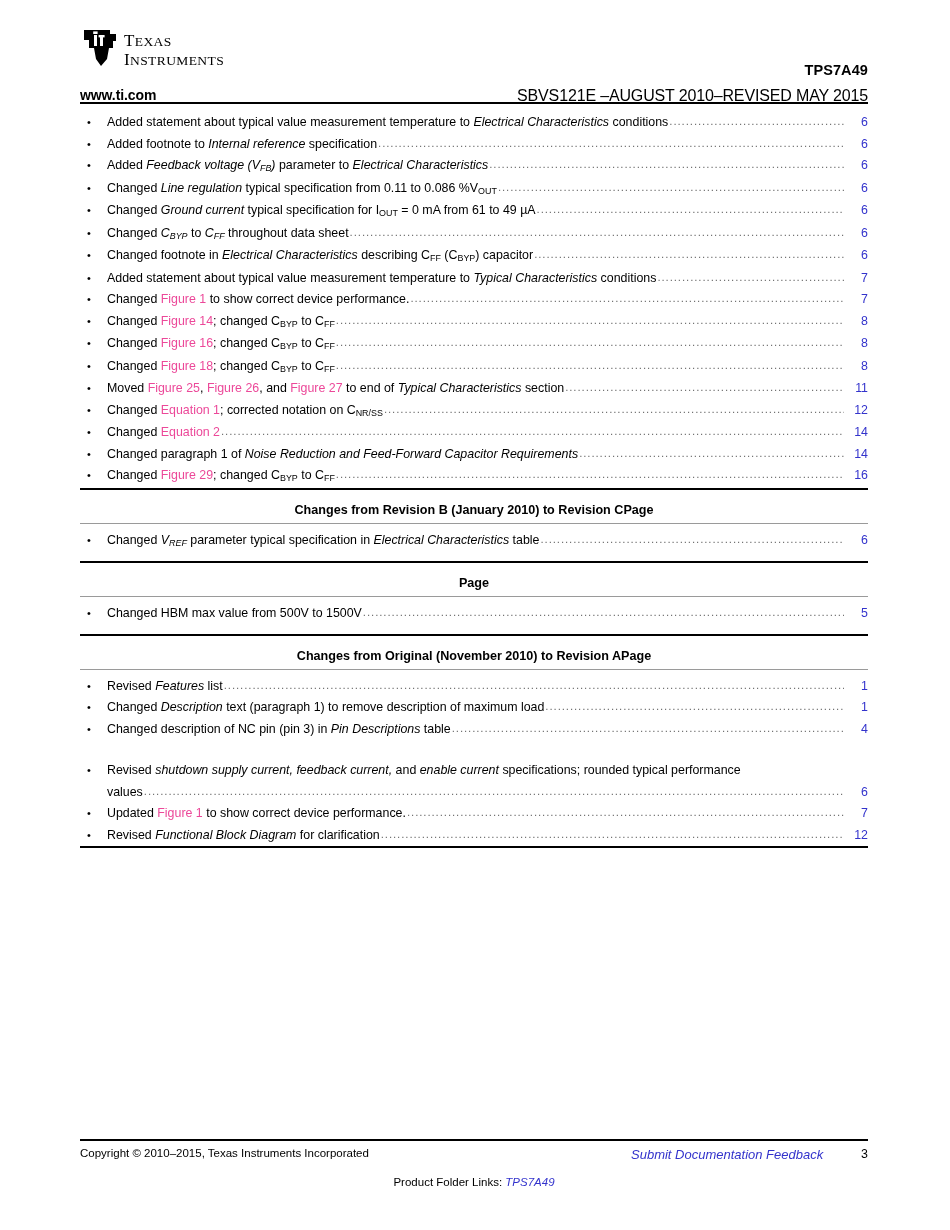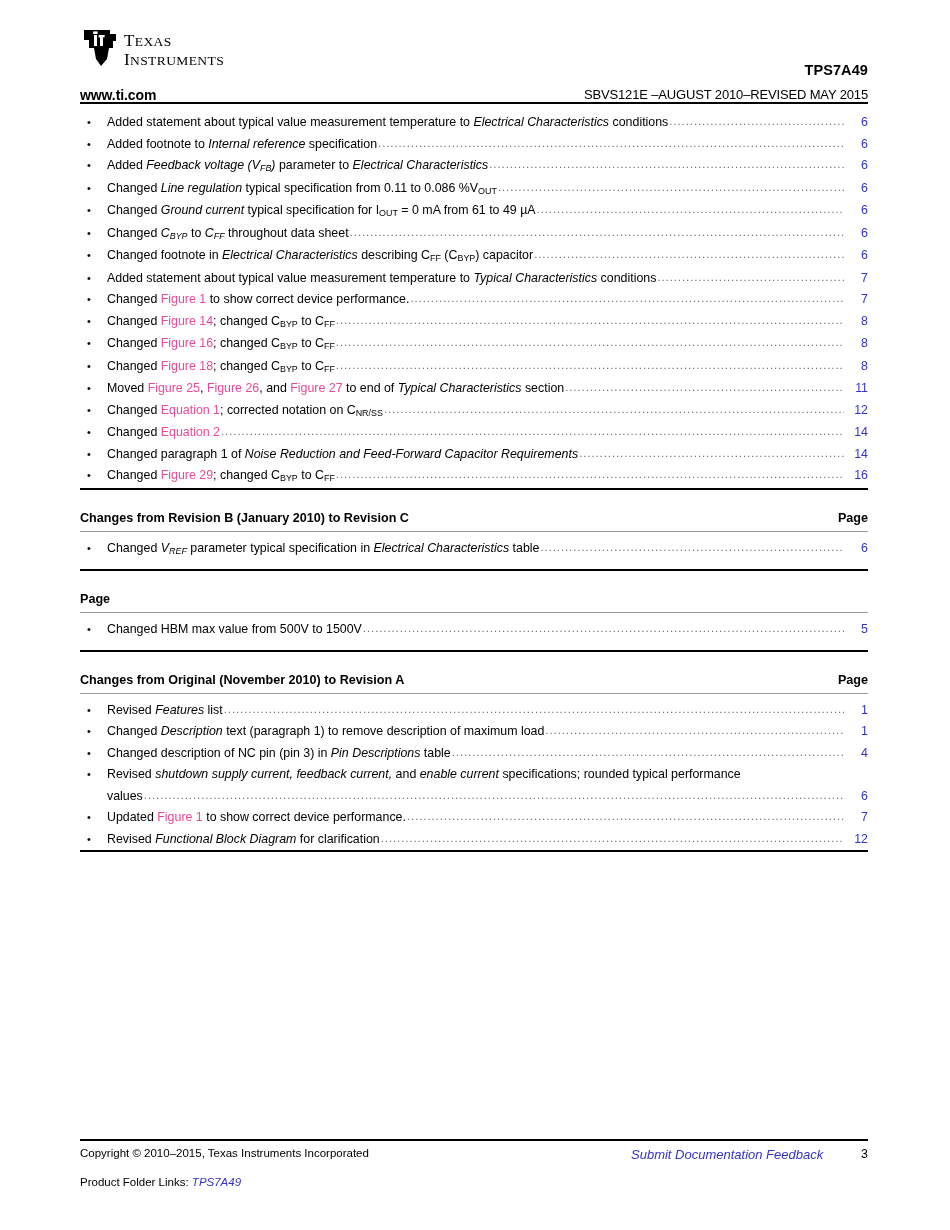--- a/index.html
+++ b/index.html
@@ -56,21 +56,21 @@
     top: 61px;
     font-size: 14px;
     font-weight: bold;
     letter-spacing: -0.1px;
     white-space: nowrap;
   }
   .doc-id {
     position: absolute;
     right: 0px;
     top: 61px;
-    font-size: 13px;
+    font-size: 16px;
     letter-spacing: -0.15px;
     text-align: right;
     white-space: nowrap;
     margin-left: 16px;
   }
   .header-rule {
     position: absolute;
     left: 0px;
     top: 76px;
     width: 788px;
@@ -115,20 +115,21 @@
     display: flex;
     align-items: baseline;
     width: 100%;
   }
   .entry-text {
     flex: 0 0 auto;
     white-space: nowrap;
   }
   .entry-text.wrapme {
     white-space: normal;
+    margin-top: 20px;
   }
   .leader {
     flex: 1 1 auto;
     min-width: 6px;
     overflow: hidden;
     white-space: nowrap;
     color: #6d6d6d;
     font-size: 11.5px;
     letter-spacing: 0.9px;
     margin: 0 2px 0 1px;
@@ -166,24 +167,24 @@
   
   .section-rule-top {
     width: 788px;
     height: 0;
     border-top: 2.6px solid #000000;
     margin: 0;
   }
   .section-head {
     display: flex;
     align-items: baseline;
-    justify-content: space-between;
+    justify-content: center;
     font-size: 12.6px;
     font-weight: bold;
-    padding-top: 21px;
+    padding-top: 13px;
   }
   .section-head .sh-title { white-space: nowrap; }
   .section-head .sh-page { white-space: nowrap; }
   .section-head-rule {
     width: 788px;
     height: 0;
     border-top: 1px solid #9a9a9a;
     margin-top: 6px;
   }
   .section-entries {
@@ -225,21 +226,21 @@
     white-space: nowrap;
   }
   .footer-pagenum {
     position: absolute;
     right: 0px;
     top: 0;
     font-size: 12.4px;
     white-space: nowrap;
   }
   .product-links {
-    text-align: left;
+    text-align: center;
     font-size: 11.5px;
     margin-top: 7px;
     white-space: nowrap;
   }
   .product-links .pl-link {
     color: #3333cc;
     font-style: italic;
   }
 </style>
 </head>

